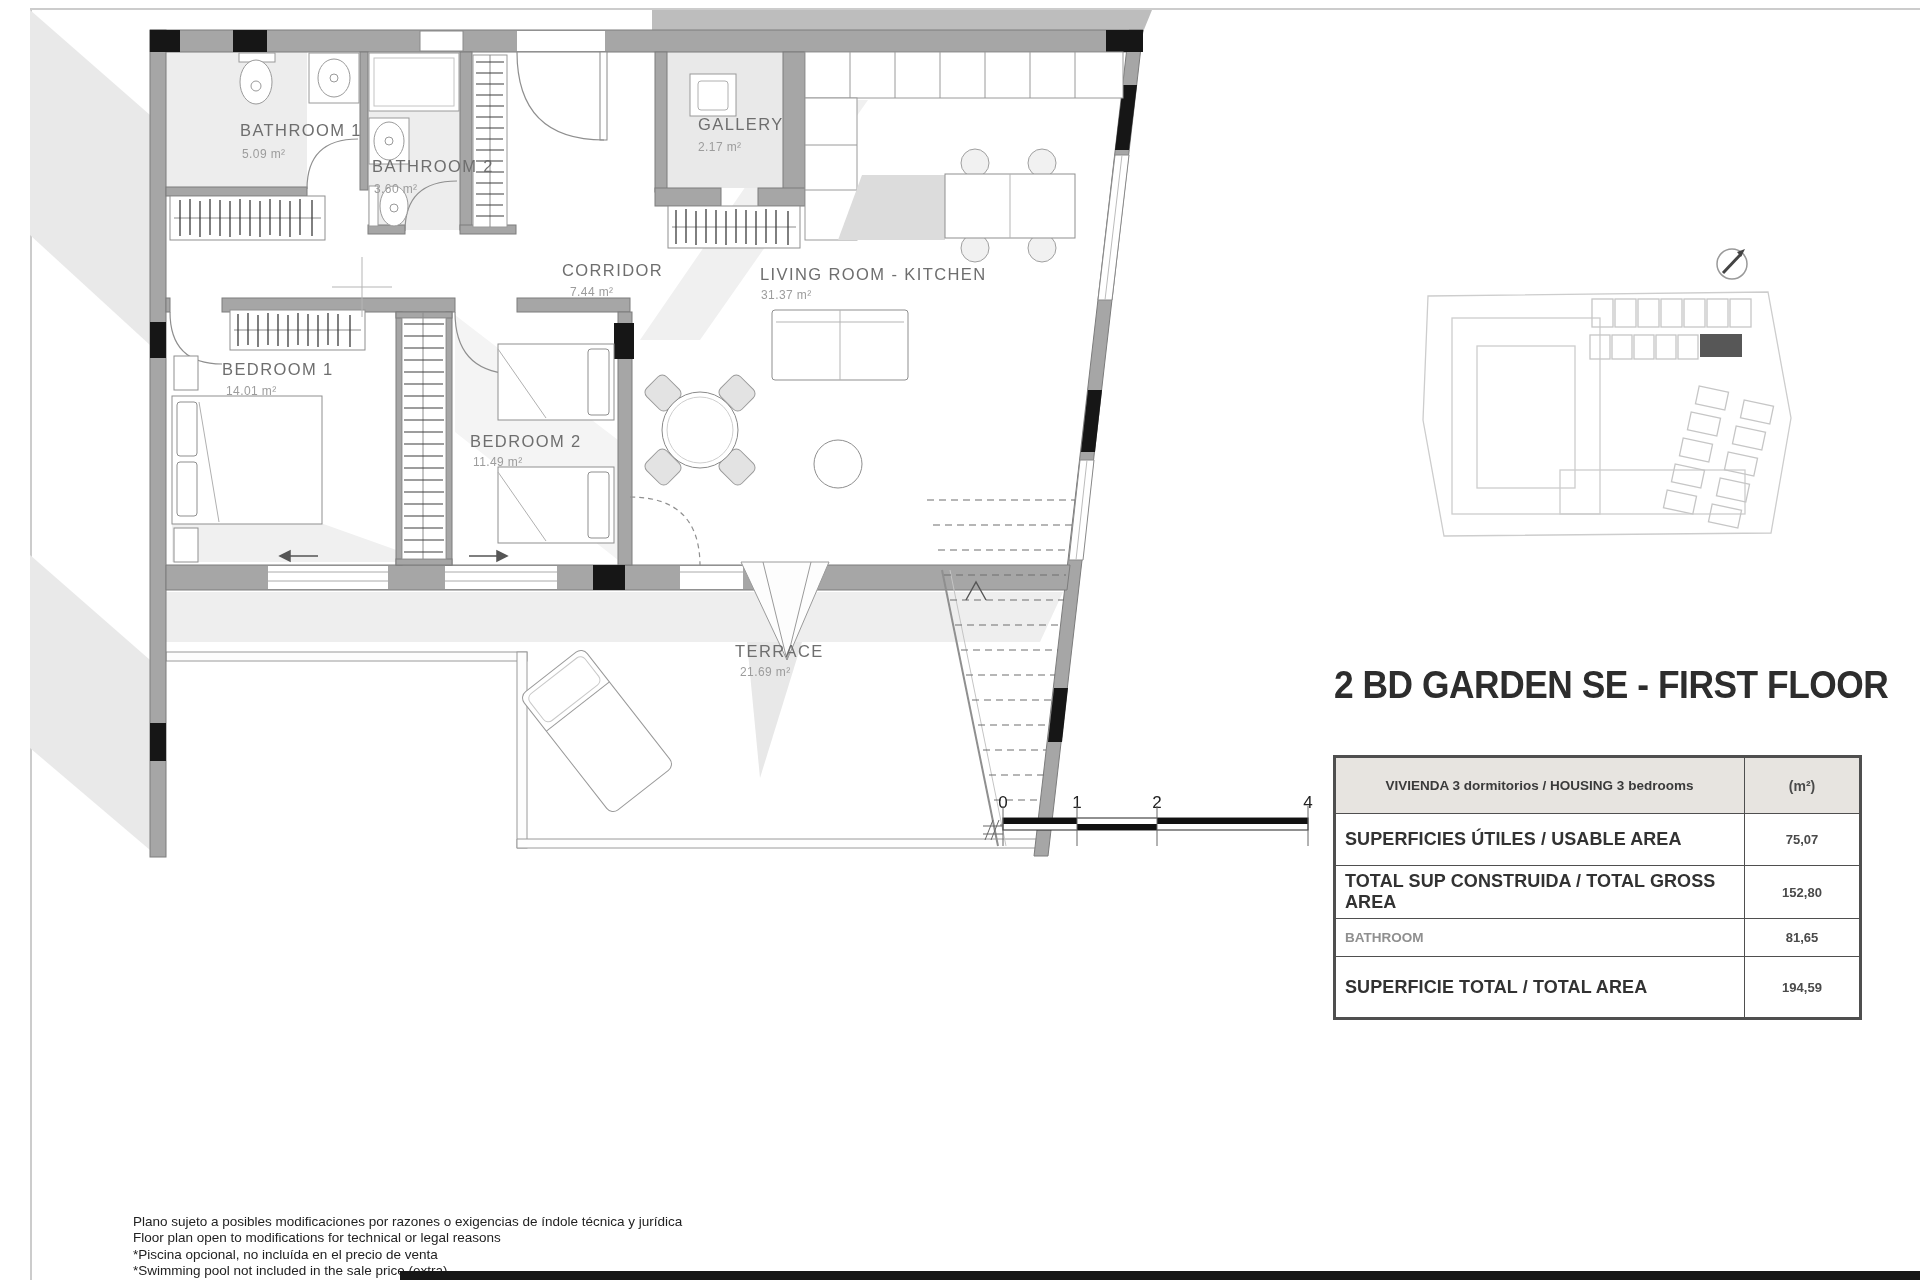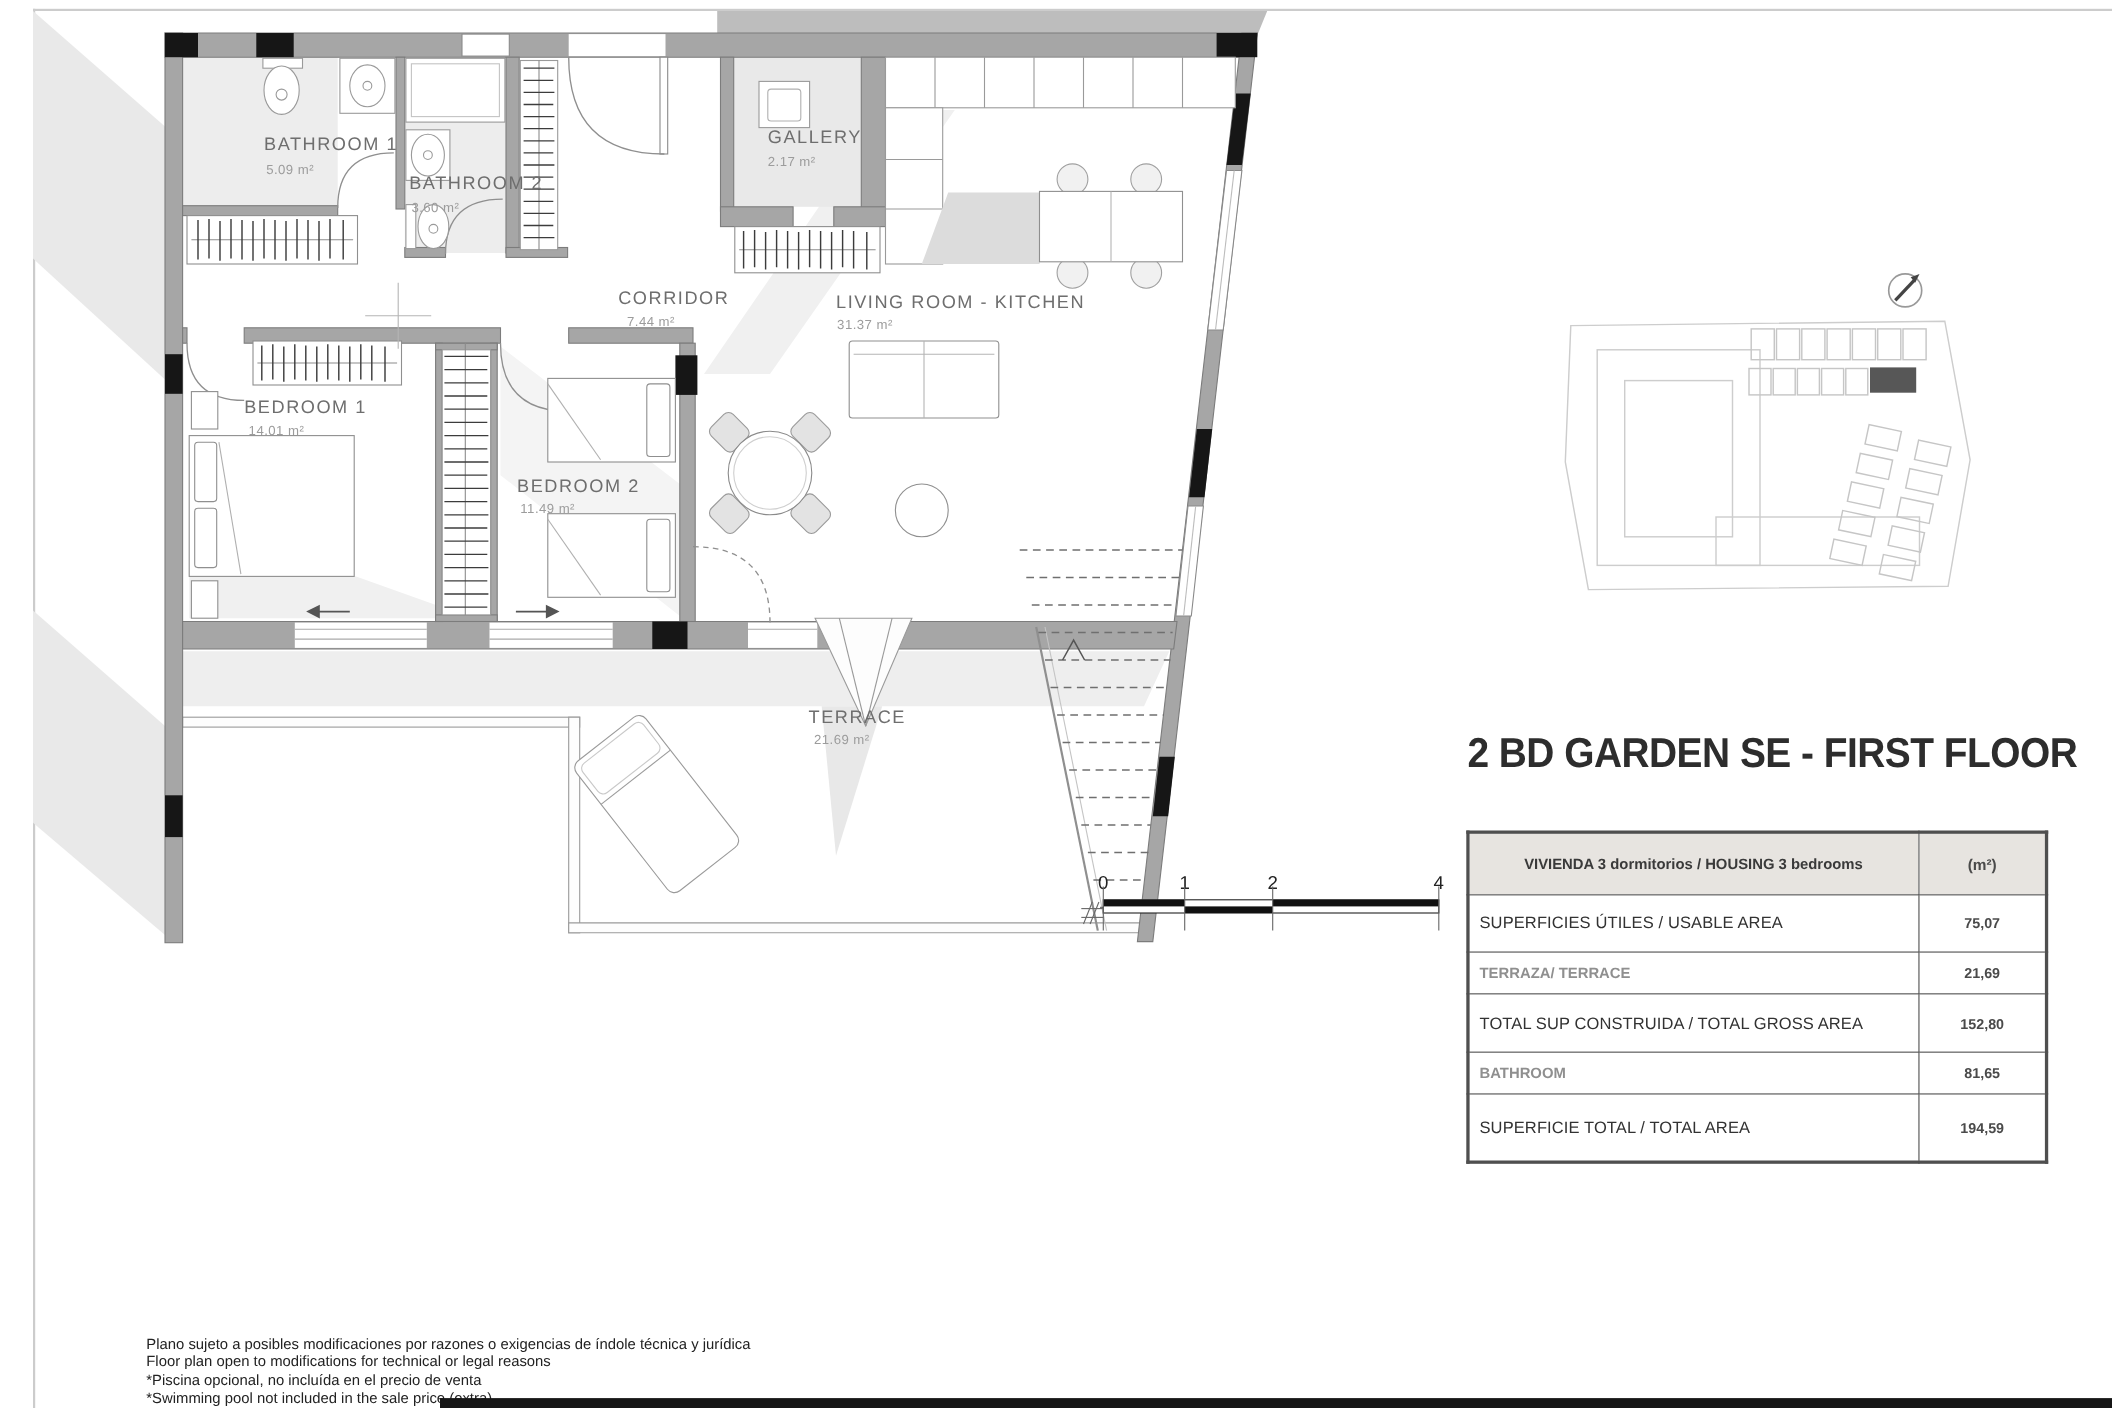--- a/index.html
+++ b/index.html
@@ -17,21 +17,21 @@
 
   table.area-table{position:absolute;left:1333px;top:755px;width:519px;
       border-collapse:collapse;table-layout:fixed;background:#ffffff;
       border:3px solid #4f4f4f;padding-left:11px;}
   table.area-table td{border:1.6px solid #4f4f4f;overflow:hidden;font-weight:bold;}
   td.c-label{width:407px;padding-left:9px;}
   td.c-value{width:112px;text-align:center;font-size:13px;color:#4a4a4a;}
   tr.hdr td{background:#e7e4e0;text-align:center;}
   tr.hdr td.c-label{font-size:13.5px;font-weight:700;color:#3a3a3a;padding-left:0;}
   tr.hdr td.c-value{font-size:14px;color:#4a4a4a;}
-  tr.bold td.c-label{font-size:15px;font-weight:400;color:#323232;letter-spacing:0.1px;}
+  tr.bold td.c-label{font-size:18px;font-weight:700;color:#323232;letter-spacing:0.1px;}
   tr.regular td.c-label{font-size:13.5px;color:#8f8f8f;}
   tr.h-hdr{height:57px;} tr.h1{height:52px;} tr.h2{height:38px;}
   tr.h3{height:53px;} tr.h4{height:38px;} tr.h5{height:62px;}
 
   .disclaimer{position:absolute;left:133px;top:1214px;color:#222222;
       font-size:13.5px;line-height:16.3px;white-space:nowrap;}
 
   
   text.room-name{fill:#6e6e6e;font-size:16.5px;letter-spacing:1.4px;font-family:"Liberation Sans",sans-serif;}
   text.room-area{fill:#9c9c9c;font-size:12px;letter-spacing:0.4px;font-family:"Liberation Sans",sans-serif;}
@@ -366,24 +366,20 @@
   <table class="area-table">
     <tbody>
         <tr class="hdr h-hdr">
       <td class="c-label">VIVIENDA 3 dormitorios / HOUSING 3 bedrooms</td>
       <td class="c-value">(m²)</td>
     </tr>
     <tr class="bold h1">
       <td class="c-label">SUPERFICIES ÚTILES / USABLE AREA</td>
       <td class="c-value">75,07</td>
     </tr>
-    <tr class="regular h2">
-      <td class="c-label">TERRAZA/ TERRACE</td>
-      <td class="c-value">21,69</td>
-    </tr>
     <tr class="bold h3">
       <td class="c-label">TOTAL SUP CONSTRUIDA / TOTAL GROSS AREA</td>
       <td class="c-value">152,80</td>
     </tr>
     <tr class="regular h4">
       <td class="c-label">BATHROOM</td>
       <td class="c-value">81,65</td>
     </tr>
     <tr class="bold h5">
       <td class="c-label">SUPERFICIE TOTAL / TOTAL  AREA</td>

